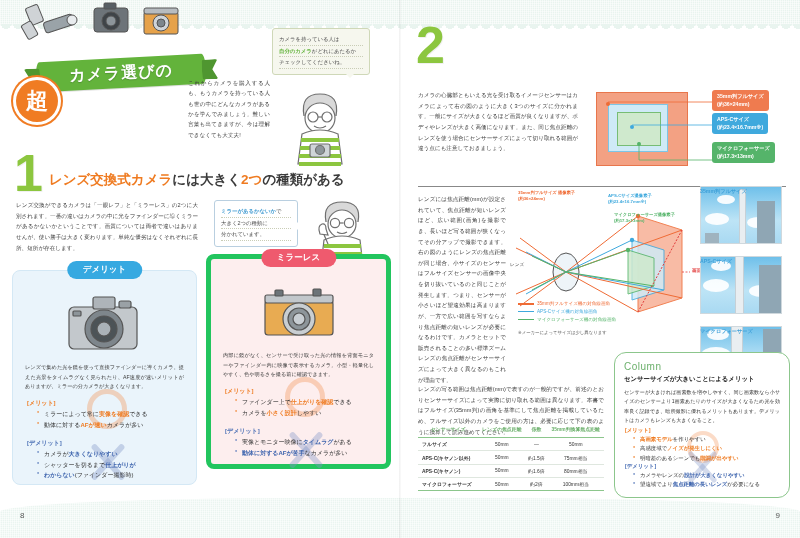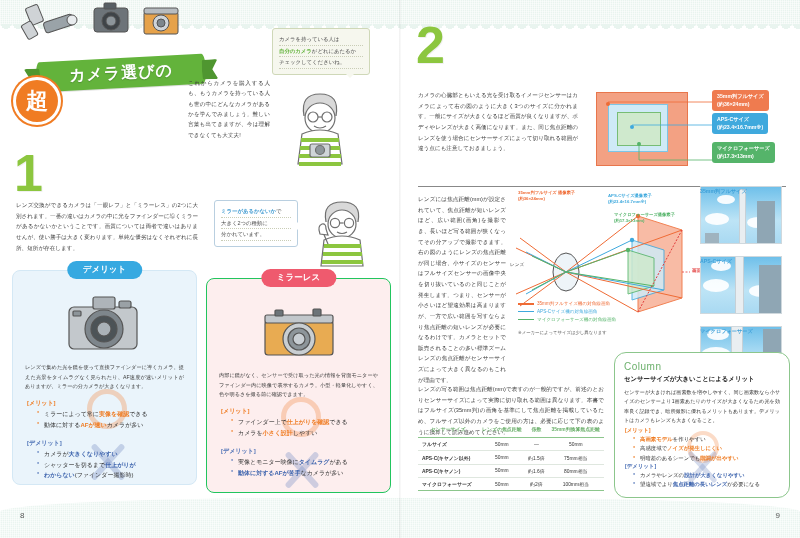--- a/index.html
+++ b/index.html
@@ -107,21 +107,21 @@
   .sec-1 { left:14px; top:152px; }
   .sec-2 { left:416px; top:24px; }
 
   .body-col {
     position:absolute; font-size:5.6px; line-height:1.9; color:#3b3b3b; text-align:justify;
   }
 
   
   .card { position:absolute; border-radius:8px; width:185px; }
   .card-a { left:12px; top:270px; height:215px; background:#eaf4fb; border:1px solid #d4e8f5; }
-  .card-b { left:206px; top:278px; height:215px; background:#fdeeee; border:1px solid #22c55e; }
+  .card-b { left:206px; top:254px; height:215px; background:#fdeeee; border:5px solid #22c55e; }
   .pill {
     position:absolute; top:-10px; left:50%; transform:translateX(-50%);
     padding:3px 16px; border-radius:11px; color:#fff; font-weight:bold; font-size:8.5px;
     white-space:nowrap;
   }
   .pill-a { background:#36a9e1; }
   .pill-b { background:#ef5a6e; }
   .card .cam-ill { position:absolute; left:50%; transform:translateX(-50%); top:18px; }
   .card .desc { position:absolute; left:12px; right:12px; top:92px;
                 font-size:5.2px; line-height:1.85; color:#3b3b3b; text-align:justify; }
@@ -250,20 +250,21 @@
           <rect x="17" y="80" width="42" height="4"></rect>
       </g>
       <g fill="none" stroke="#6f6f6f" stroke-width="1.2">
         <rect x="28" y="62" width="20" height="13" rx="2" fill="#cfd4d8"></rect>
         <circle cx="38" cy="68" r="4.5" fill="#8d959a"></circle>
       </g>
     </svg>
 
     <div class="sec sec-1">
       <div class="num">1</div>
+      <div class="htxt"><span class="o">レンズ交換式カメラ</span><span>には大きく</span><span class="o">2つ</span><span>の種類がある</span></div>
     </div>
 
     <div class="body-col" style="left:16px; top:200px; width:182px;">レンズ交換ができるカメラは「一眼レフ」と「ミラーレス」の2つに大別されます。一番の違いはカメラの中に光をファインダーに導くミラーがあるかないかということです。画質については両者で違いはありませんが、使い勝手は大きく変わります。単純な優劣はなくそれぞれに長所、短所が存在します。</div>
 
     <div class="bubble b2">
       <div class="ln"><span class="hl2">ミラーがあるかないか</span><span>で</span></div>
       <div class="ln">大きく2つの種類に</div>
       <div class="ln">分かれています。</div>
     </div>
 

